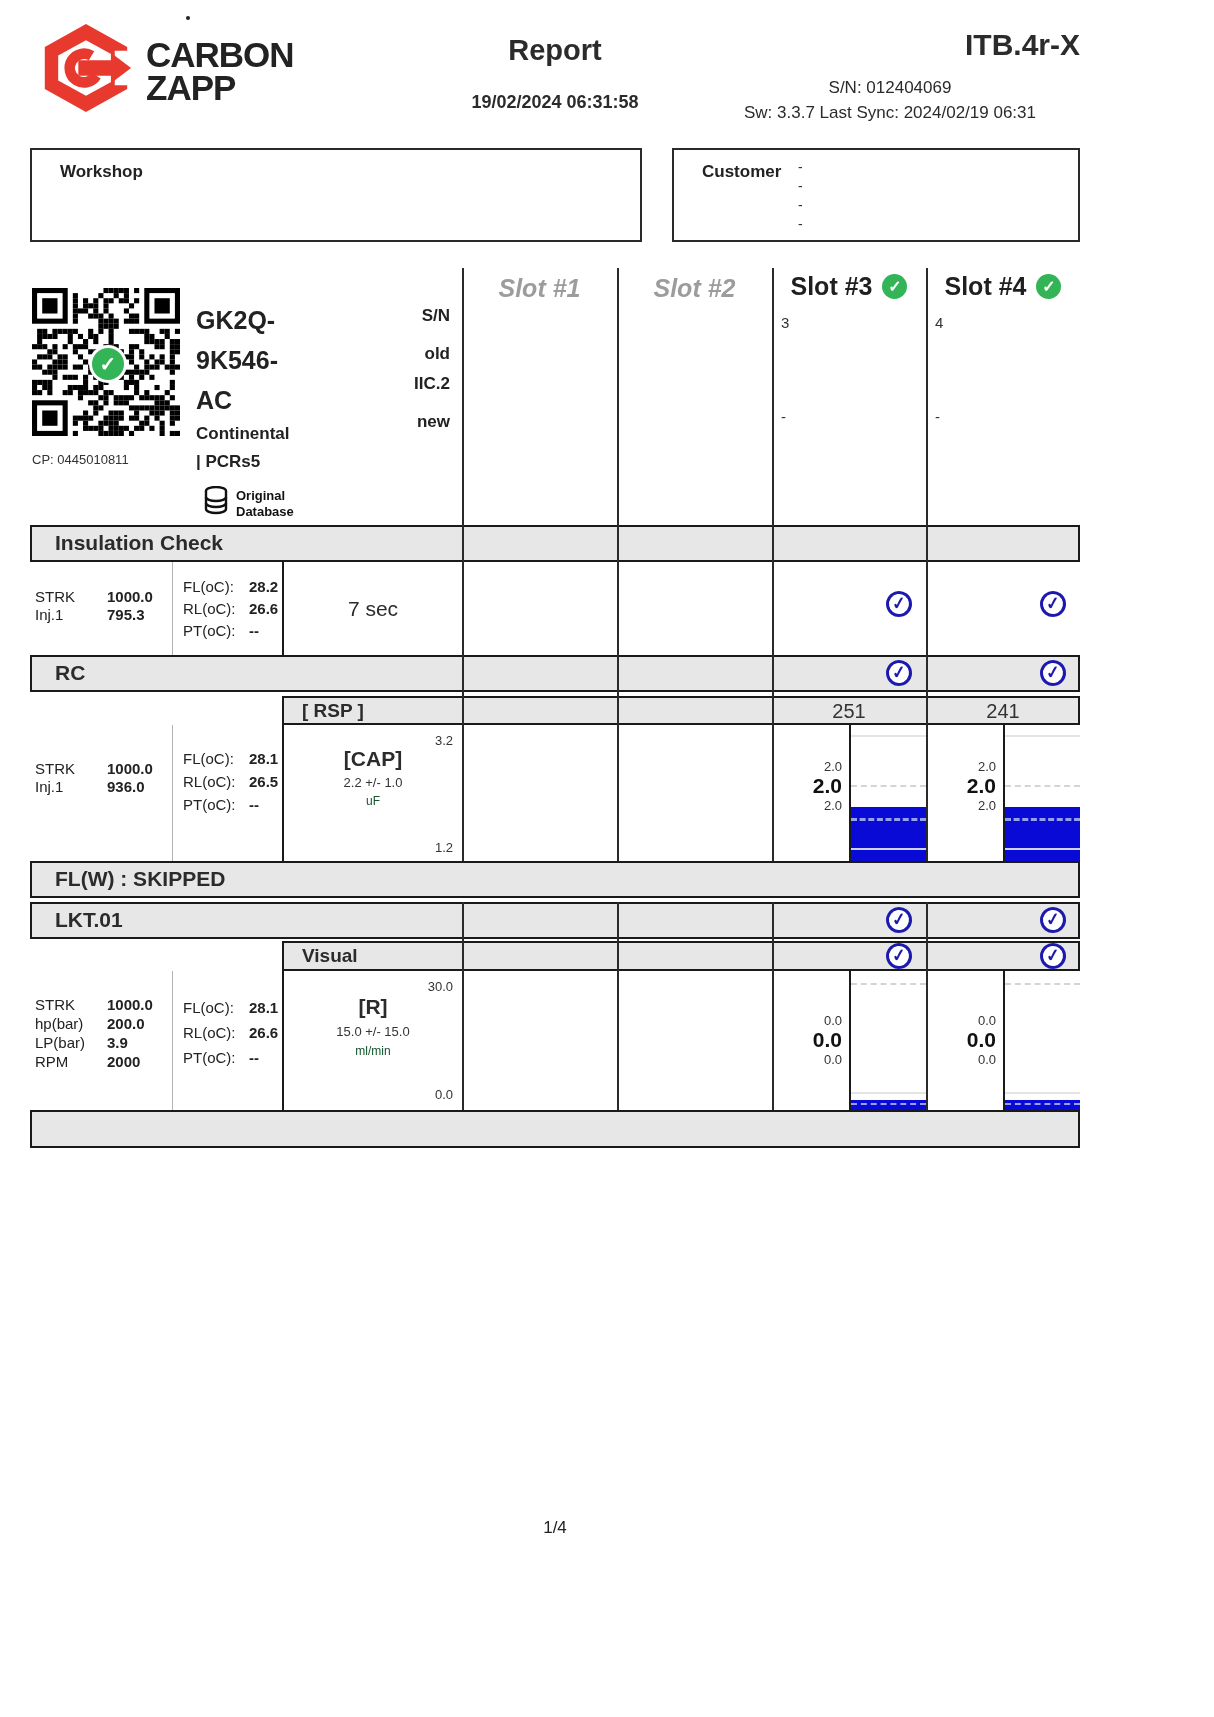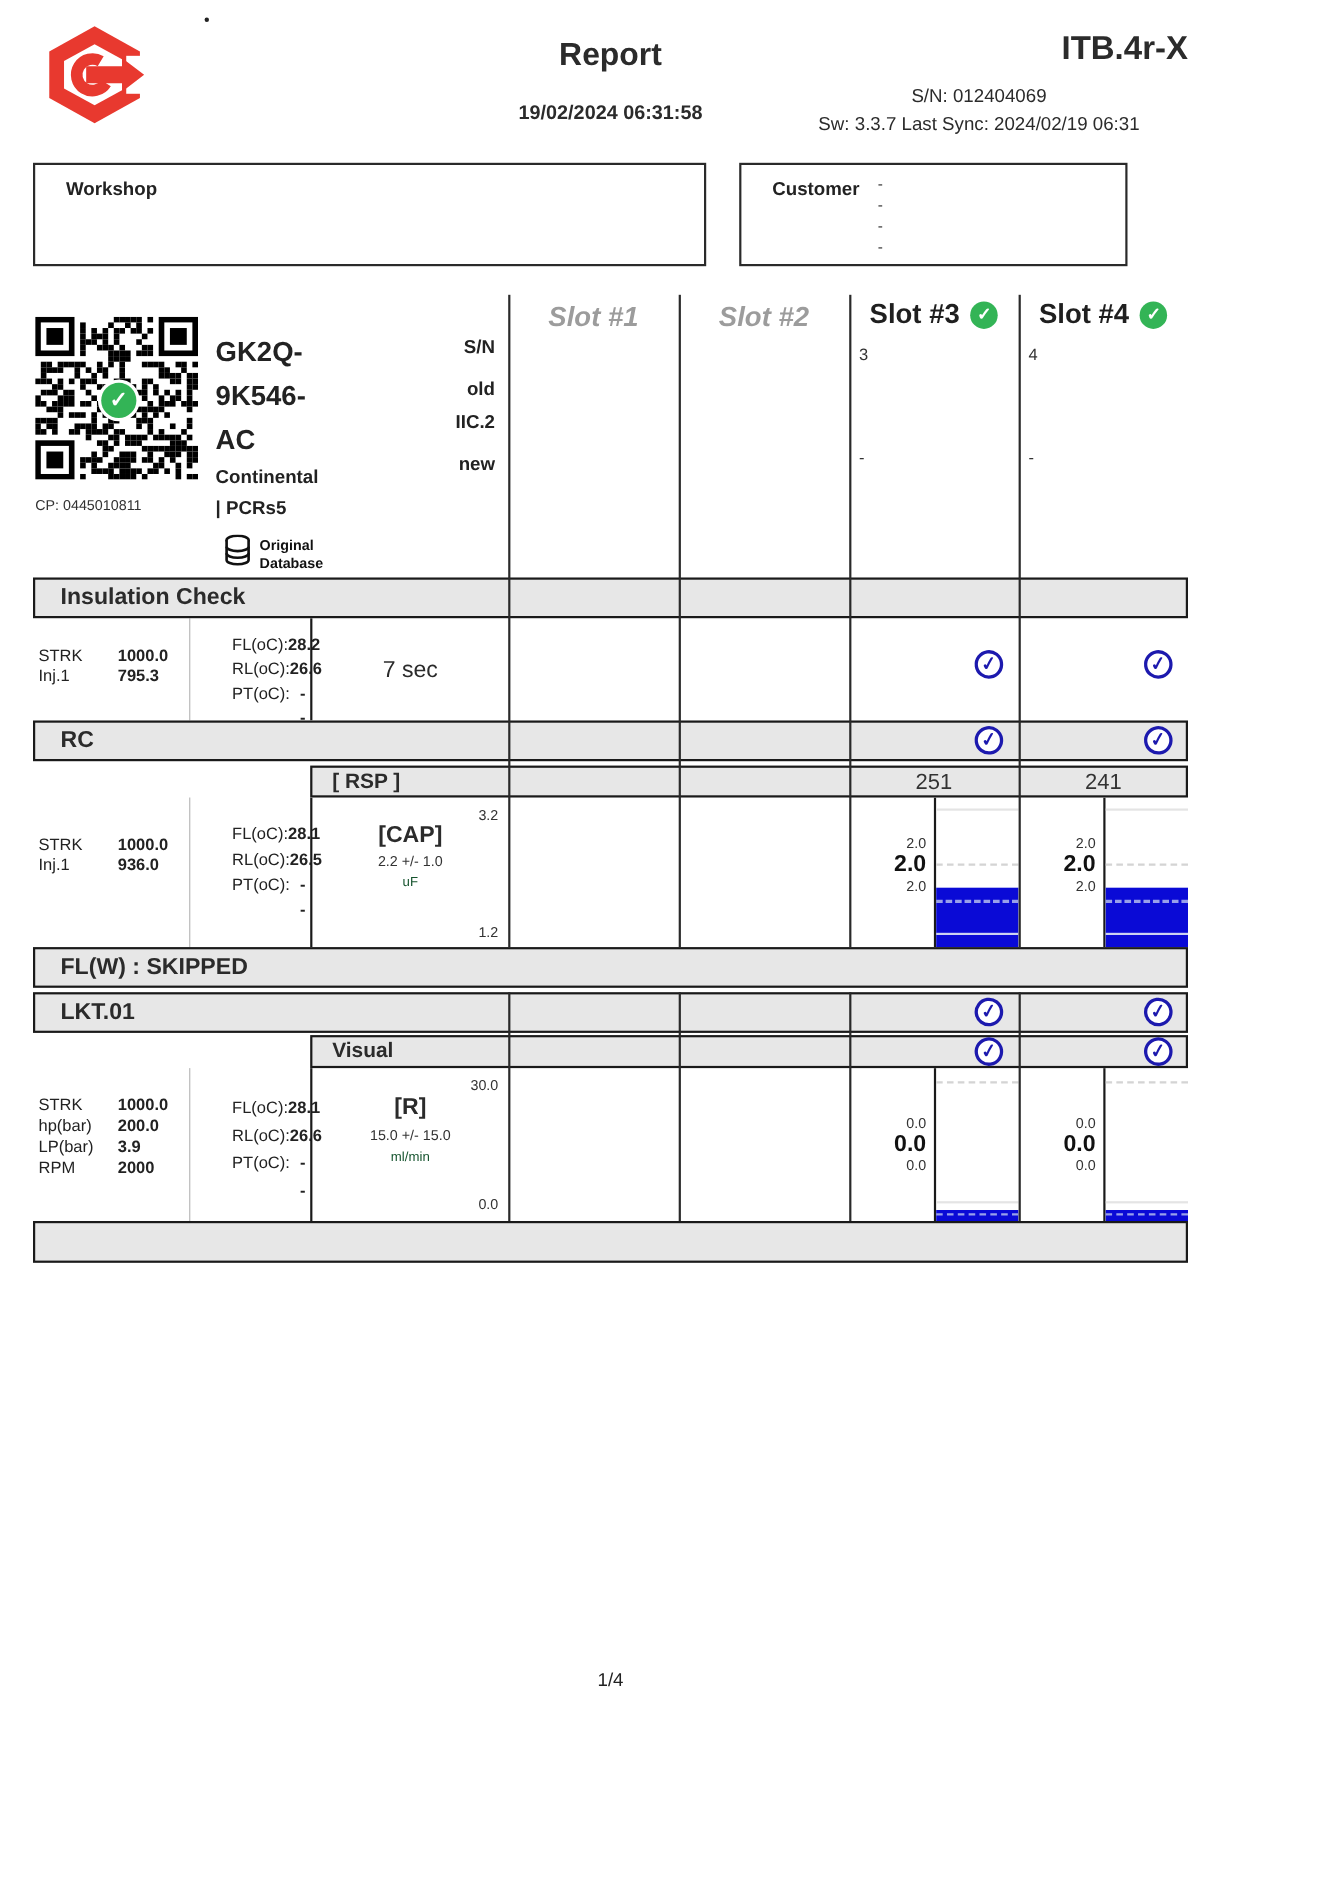--- a/index.html
+++ b/index.html
@@ -36,21 +36,21 @@
   .ckb { position:absolute; width:26px; height:26px; border:3px solid #1c19ae; border-radius:50%; background:#fff;
          color:#1c19ae; font-weight:800; font-size:17px; line-height:20px; text-align:center;
          transform:rotate(-8deg); z-index:4; }
 
   
   .pline { display:flex; font-size:15px; line-height:18px; color:#222; }
   .pline .pl { width:72px; }
   .pline b { font-weight:700; }
   .temps { position:absolute; border-left:1px solid #b3b3b3; z-index:1; }
   .tline { display:flex; font-size:15px; color:#222; }
-  .tline .tl { width:66px;margin-left:28px; }
+  .tline .tl { width:66px; }
   .tline b { font-weight:700; }
   .spec { position:absolute; border-left:2px solid #1a1a1a; z-index:1; }
   .spec-name { font-size:21px; font-weight:700; text-align:center; color:#2b2b2b; }
   .spec-tol  { font-size:13px; text-align:center; color:#333; }
   .spec-unit { font-size:12px; text-align:center; color:#14532d; }
   .scale-num { position:absolute; right:9px; font-size:13px; color:#333; }
 
   .valstack { position:absolute; text-align:right; color:#333; z-index:1; }
   .valstack .v-sm { font-size:13px; line-height:17px; }
   .valstack .v-bg { font-size:21px; line-height:22px; font-weight:700; color:#111; }
@@ -80,30 +80,34 @@
 <div class="page">
 
   <svg class="abs" style="left:38px;top:22px" width="96" height="92" viewBox="0 0 100 96">
     <polygon points="50,2 93,26 93,70 50,94 7,70 7,26" fill="#e8392f"></polygon>
     <polygon points="50,19 79,35 79,61 50,77 21,61 21,35" fill="#ffffff"></polygon>
     <rect x="80" y="30" width="20" height="36" fill="#ffffff"></rect>
     <circle cx="48" cy="48" r="15" fill="none" stroke="#e8392f" stroke-width="11" stroke-dasharray="70 25" transform="rotate(32 48 48)"></circle>
     <polygon points="42,40 76,40 76,32 97,48 76,64 76,56 42,56" fill="#e8392f"></polygon>
   </svg>
   <div class="logo-dot" style="left:186px;top:16px"></div>
+  <div class="abs" style="left:146px;top:38px">
+    <div class="brand-text">CARBON</div>
+    <div class="brand-text">ZAPP</div>
+  </div>
   <div class="abs rep-title" style="left:30px;top:34px;width:1050px">Report</div>
   <div class="abs rep-date" style="left:30px;top:92px;width:1050px">19/02/2024 06:31:58</div>
   <div class="abs dev-name" style="left:700px;top:28px;width:380px">ITB.4r-X</div>
   <div class="abs dev-sub" style="left:700px;top:78px;width:380px">S/N: 012404069</div>
   <div class="abs dev-sub" style="left:700px;top:103px;width:380px">Sw: 3.3.7 Last Sync: 2024/02/19 06:31</div>
 
   <div class="abs info-box" style="left:30px;top:148px;width:612px;height:94px">
     <div class="info-label" style="position:absolute;left:28px;top:12px">Workshop</div>
   </div>
-  <div class="abs info-box" style="left:672px;top:148px;width:353px;height:94px">
+  <div class="abs info-box" style="left:672px;top:148px;width:408px;height:94px">
     <div class="info-label" style="position:absolute;left:28px;top:12px">Customer</div>
     <div class="dash-col" style="position:absolute;left:124px;top:8px">
       <div>-</div>
       <div>-</div>
       <div>-</div>
       <div>-</div>
     </div>
   </div>
 
   <div class="vl" style="left:462px;top:268px;height:593px"></div>

